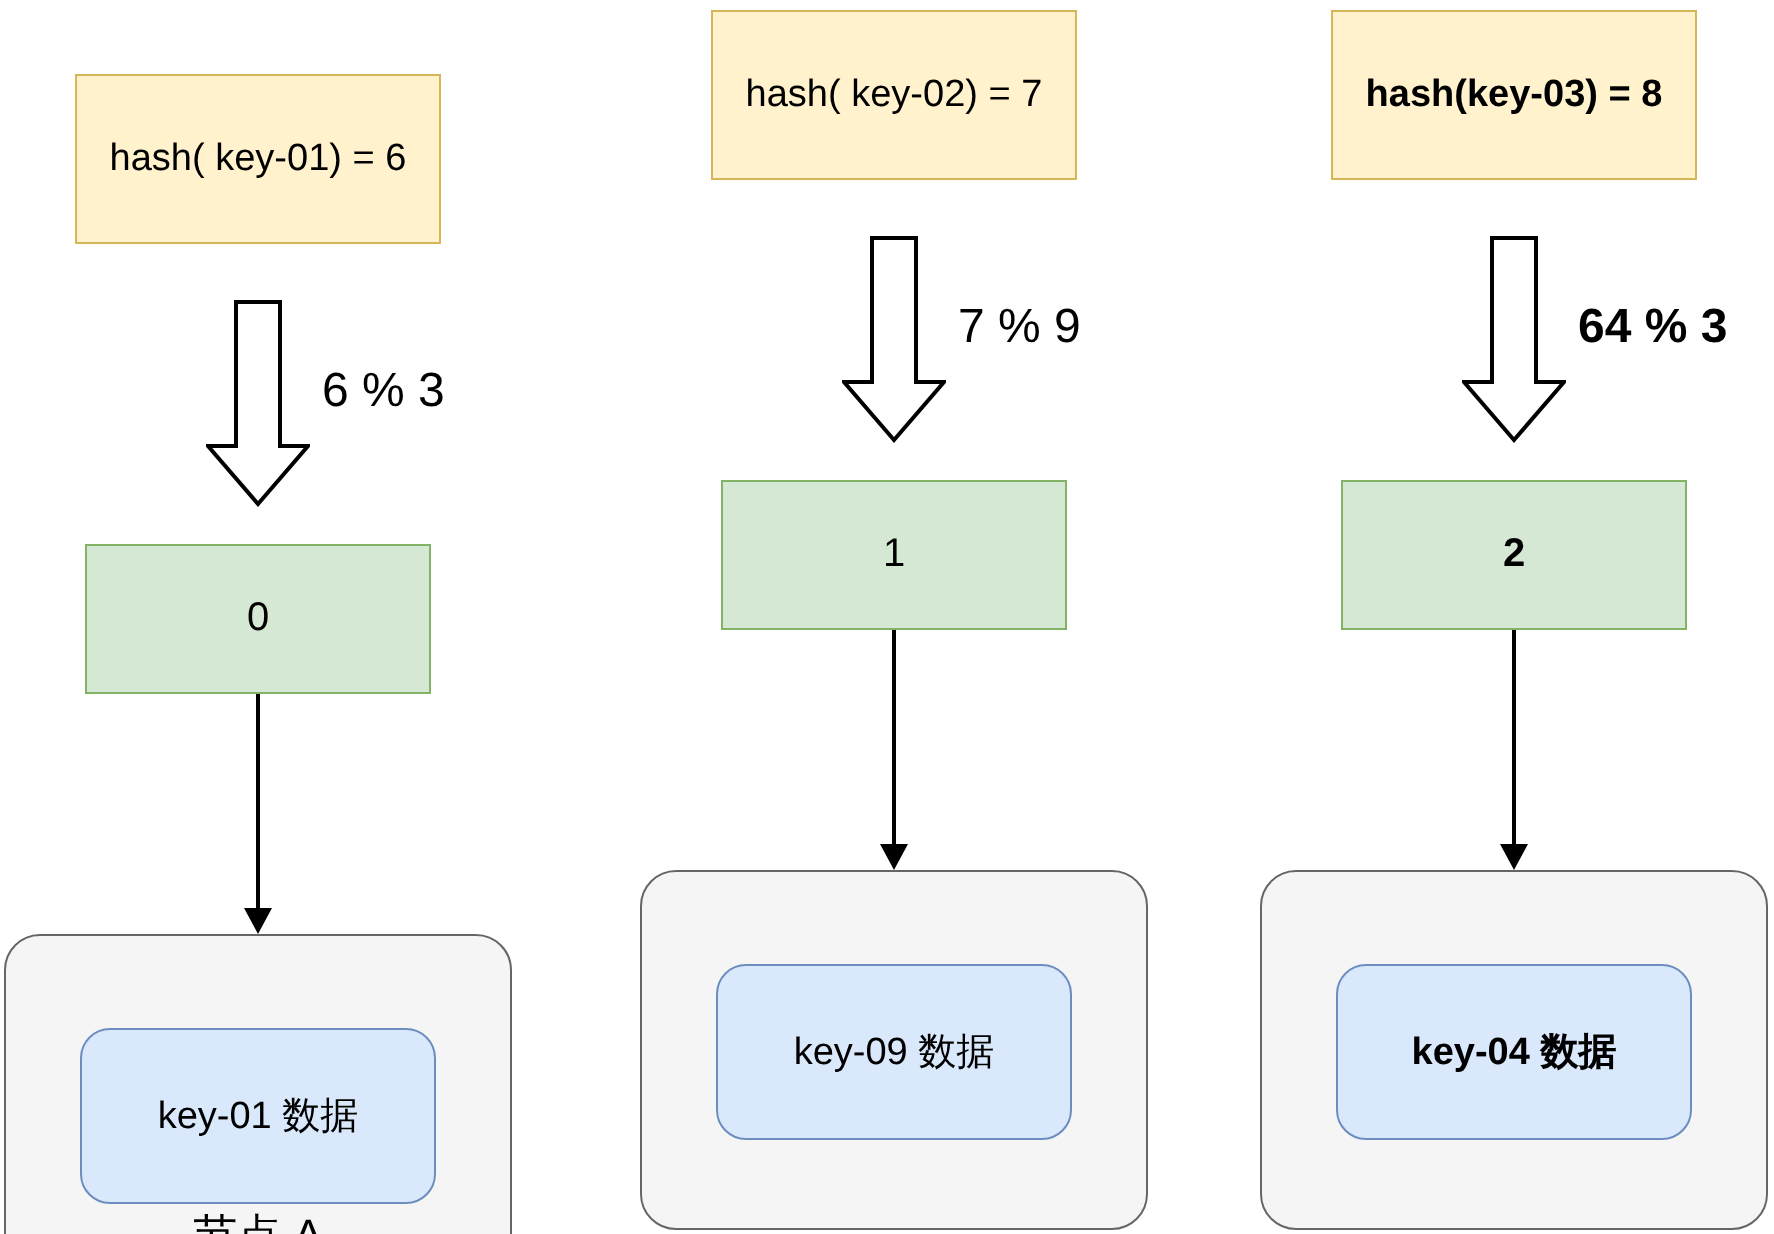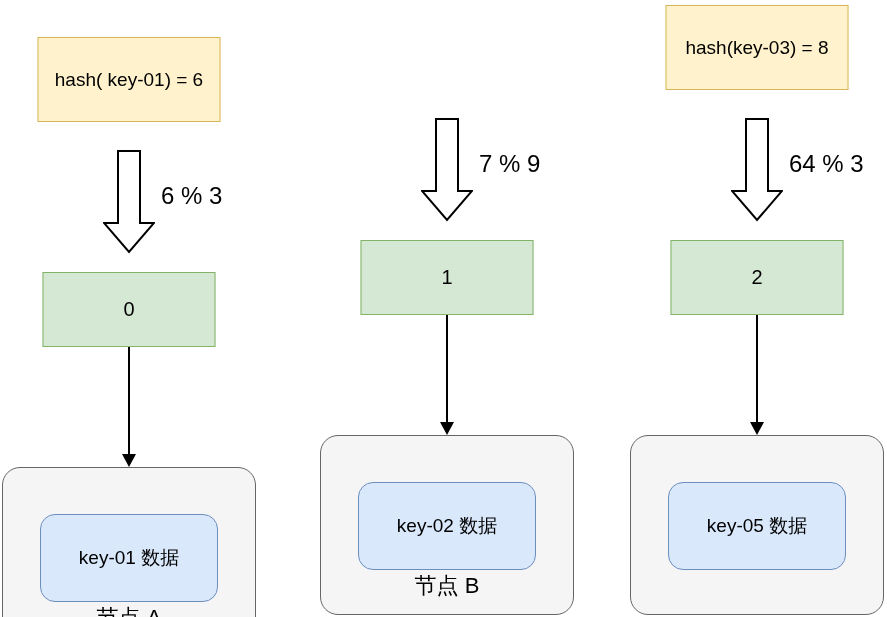--- a/index.html
+++ b/index.html
@@ -28,21 +28,21 @@
     overflow: hidden;
   }
   .col {
     position: absolute;
     top: 0;
     width: 258px;
     height: 617px;
   }
   .col-0 { left: 0px; margin-top: 32px; }
   .col-1 { left: 318px; }
-  .col-2 { left: 628px; }
+  .col-2 { left: 628px; font-weight: bold; }
 
   .hash-box {
     position: absolute;
     top: 5px;
     left: 50%;
     transform: translateX(-50%);
     width: 183px;
     height: 85px;
     background: var(--hash-fill);
     border: 1px solid var(--hash-border);
@@ -171,54 +171,56 @@
     </div>
     <div class="node-box">
       <div class="data-box">
         <span>key-01 数据</span>
       </div>
       <div class="node-label">节点 A</div>
     </div>
   </div>
 
   <div class="col col-1">
+    <div class="hash-box">
+      <span>hash( key-02) = 7</span>
+    </div>
     <svg class="block-arrow" viewBox="0 0 52 104">
       <path d="M15 1 H37 V73 H51 L26 102 L1 73 H15 Z" fill="#ffffff" stroke="#000000" stroke-width="2" stroke-linejoin="miter"></path>
     </svg>
     <div class="mod-label">7 % 9</div>
     <div class="slot-box">
       <span>1</span>
     </div>
     <div class="connector">
       <div class="connector-line"></div>
       <div class="connector-head"></div>
     </div>
     <div class="node-box">
       <div class="data-box">
-        <span>key-02 数据</span>
+        <span>key-09 数据</span>
       </div>
-      <div class="node-label">节点 B</div>
     </div>
   </div>
 
   <div class="col col-2">
     <div class="hash-box">
       <span>hash(key-03) = 8</span>
     </div>
     <svg class="block-arrow" viewBox="0 0 52 104">
       <path d="M15 1 H37 V73 H51 L26 102 L1 73 H15 Z" fill="#ffffff" stroke="#000000" stroke-width="2" stroke-linejoin="miter"></path>
     </svg>
     <div class="mod-label">64 % 3</div>
     <div class="slot-box">
       <span>2</span>
     </div>
     <div class="connector">
       <div class="connector-line"></div>
       <div class="connector-head"></div>
     </div>
     <div class="node-box">
       <div class="data-box">
-        <span>key-05 数据</span>
+        <span>key-04 数据</span>
       </div>
     </div>
   </div>
 
 </div>
 
 </body></html>

